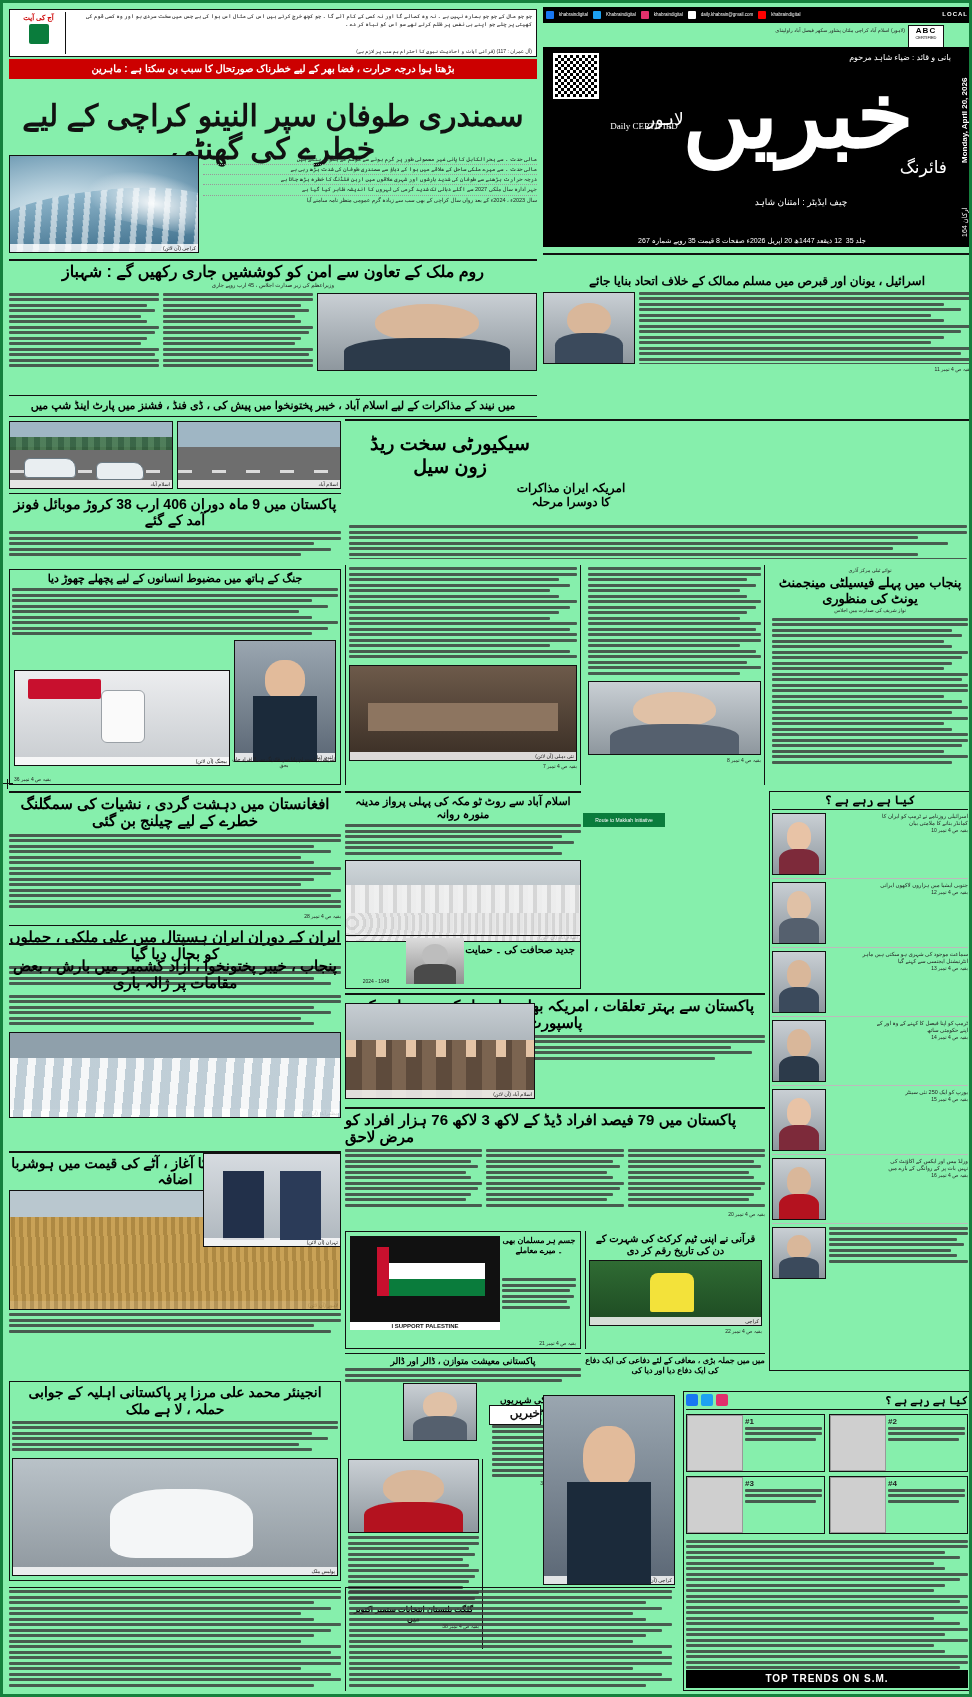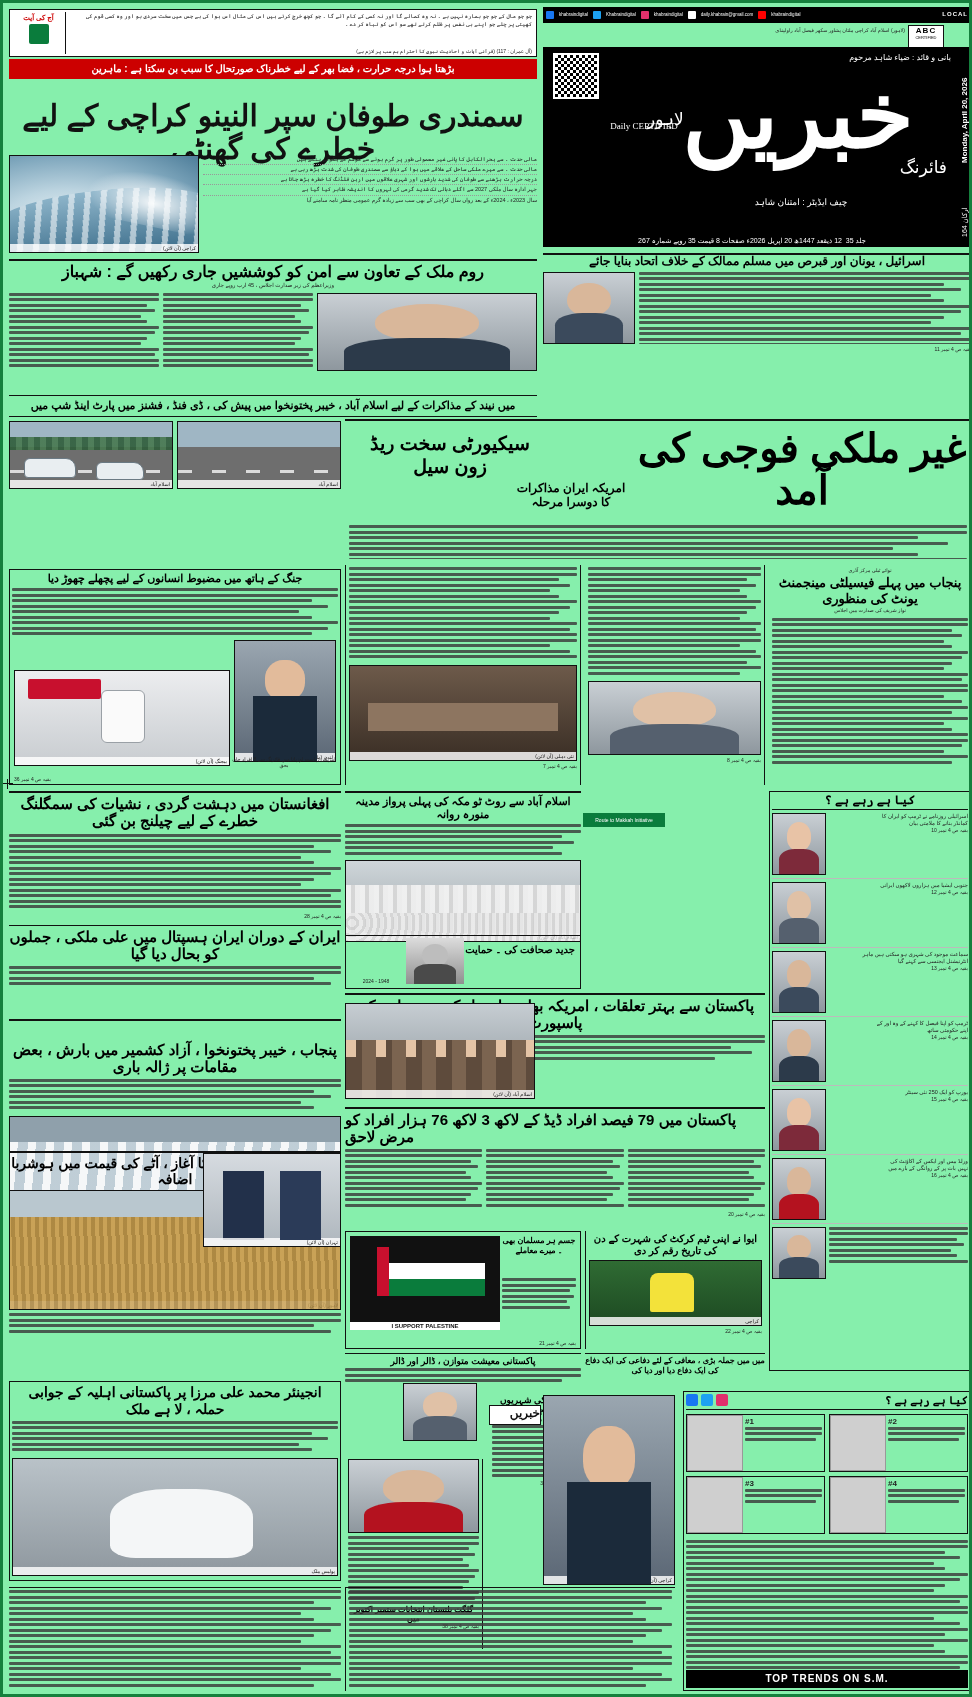--- a/index.html
+++ b/index.html
@@ -302,21 +302,21 @@
   </div>
 
   <div style="position:absolute;left:200px;top:152px;width:334px;height:98px;">
     <div class="ur tiny2" style="border-bottom:1px dotted #999;padding:1px 0;">مالی حدت ۔ سے بحرالکاہل کا پانی غیر معمولی طور پر گرم ہونے سے موسم کے بگولے بنتے ہیں</div>
     <div class="ur tiny2" style="border-bottom:1px dotted #999;padding:1px 0;">مالی حدت ۔ سے میرے ملکی ساحل کے علاقے میں ہوا کے دباؤ سے سمندری طوفان کی شدت بڑھ رہی ہے</div>
     <div class="ur tiny2" style="border-bottom:1px dotted #999;padding:1px 0;">درجہ حرارت بڑھنے سے طوفان کی شدید بارشوں اور شہری علاقوں میں اربن فلڈنگ کا خطرہ بڑھ جاتا ہے</div>
     <div class="ur tiny2" style="border-bottom:1px dotted #999;padding:1px 0;">جہر ادارہ سال ملکی 2027 سے اگلے دہائی تک شدید گرمی کی لہروں کا اندیشہ ظاہر کیا گیا ہے</div>
     <div class="ur tiny2" style="padding:1px 0;">سال 2023ء ، 2024ء کے بعد رواں سال کراچی کے بھی سب سے زیادہ گرم عمومی منظر نامہ سامنے آیا</div>
   </div>
 
-  <div style="position:absolute;left:540px;top:250px;width:428px;height:140px;border-top:2px solid #111;padding-top:0;">
+  <div style="position:absolute;left:540px;top:250px;width:428px;height:140px;border-top:2px solid #111;padding-top:20px;">
     <div class="ur hl" style="font-size:12px;text-align:center;">اسرائیل ، یونان اور قبرص میں مسلم ممالک کے خلاف اتحاد بنایا جائے</div>
     <div style="display:flex;gap:4px;margin-top:3px;">
       <div class="ph face f2 bx" style="width:92px;height:72px;"></div>
       <div class="lines sm" style="flex:1;height:72px;">
         <span></span>
           <span></span>
           <span></span>
           <span></span>
           <span></span>
           <span></span>
@@ -380,34 +380,43 @@
   <div class="ph road treeline bx" style="position:absolute;left:6px;top:418px;width:164px;height:68px;">
     <div class="carbody" style="left:14px;top:36px;width:52px;height:20px;"></div>
     <div class="carbody" style="left:86px;top:40px;width:48px;height:18px;"></div>
     <div class="cap">اسلام آباد</div>
   </div>
   <div class="ph road bx" style="position:absolute;left:174px;top:418px;width:164px;height:68px;">
     <div class="cap">اسلام آباد</div>
   </div>
 
   <div style="position:absolute;left:342px;top:416px;width:626px;height:140px;border-top:2px solid #111;">
-    <div class="ur hl" style="position:absolute;right:4px;top:6px;width:330px;font-size:40px;line-height:1.05;text-align:center;">غیر ملکی فوجی کی آمد</div>
     <div class="ur hl" style="position:absolute;left:10px;top:12px;width:190px;font-size:19px;line-height:1.2;text-align:center;">سیکیورٹی سخت  ریڈ زون سیل</div>
     <div class="ur hl" style="position:absolute;right:340px;top:60px;width:120px;font-size:12px;line-height:1.2;text-align:center;">امریکہ ایران مذاکرات کا دوسرا مرحلہ</div>
     <div class="lines sm" style="position:absolute;left:4px;right:4px;top:104px;height:34px;">
       <span></span>
         <span></span>
         <span></span>
         <span></span>
         <span></span>
         <span></span>
         <span></span>
     </div>
   </div>
 
+  <div style="position:absolute;left:6px;top:490px;width:332px;height:70px;border-top:1px solid #111;padding-top:2px;">
+    <div class="ur hl" style="font-size:14px;text-align:center;line-height:1.15;">پاکستان میں 9 ماہ دوران 406 ارب 38 کروڑ موبائل فونز آمد کے گئے</div>
+    <div class="lines sm" style="margin-top:3px;">
+      <span></span>
+        <span></span>
+        <span></span>
+        <span></span>
+        <span></span>
+    </div>
+  </div>
 
   <div class="bx" style="position:absolute;left:6px;top:566px;width:332px;height:216px;padding:2px;">
     <div class="ur hl" style="font-size:11px;text-align:center;line-height:1.2;">جنگ کے ہاتھ میں مضبوط انسانوں کے لیے پچھلے چھوڑ دیا</div>
     <div class="lines sm" style="margin-top:3px;">
       <span></span>
         <span></span>
         <span></span>
         <span></span>
         <span></span>
         <span></span>
@@ -537,21 +546,21 @@
   <div style="position:absolute;left:6px;top:922px;width:332px;height:56px;border-top:1px solid #111;padding-top:2px;">
     <div class="ur hl" style="font-size:15px;text-align:center;line-height:1.15;">ایران کے دوران ایران ہسپتال میں علی ملکی ، جملوں کو بحال دیا گیا</div>
     <div class="lines sm" style="margin-top:3px;">
       <span></span>
         <span></span>
         <span></span>
         <span></span>
     </div>
   </div>
 
-  <div style="position:absolute;left:6px;top:1016px;width:332px;height:160px;border-top:2px solid #111;padding-top:20px;">
+  <div style="position:absolute;left:6px;top:940px;width:332px;height:160px;border-top:2px solid #111;padding-top:12px;">
     <div class="ur hl" style="font-size:15px;text-align:center;line-height:1.15;">پنجاب ، خیبر پختونخوا ، آزاد کشمیر میں بارش ، بعض مقامات پر ژالہ باری</div>
     <div class="lines sm" style="margin-top:3px;height:34px;">
       <span></span>
         <span></span>
         <span></span>
         <span></span>
         <span></span>
         <span></span>
     </div>
     <div class="ph flood bx" style="margin-top:3px;height:86px;">
@@ -670,21 +679,21 @@
         <span></span>
         <span></span>
         <span></span>
         <span></span>
         <span></span>
     </div>
     <div class="ur tiny" style="position:absolute;right:4px;bottom:2px;">بقیہ ص 4 نمبر 21</div>
   </div>
 
   <div style="position:absolute;left:582px;top:1228px;width:180px;height:118px;border-left:1px solid #111;padding:2px 3px;">
-    <div class="ur hl" style="font-size:10px;text-align:center;line-height:1.2;">ایوا نے اپنی ٹیم کرکٹ کی شہرت کے دن کی تاریخ رقم کر دی</div>
+    <div class="ur hl" style="font-size:10px;text-align:center;line-height:1.2;">قرآنی نے اپنی ٹیم کرکٹ کی شہرت کے دن کی تاریخ رقم کر دی</div>
     <div class="ph sport bx" style="margin-top:3px;height:66px;">
       <div class="cap">کراچی</div>
     </div>
     <div class="ur tiny" style="margin-top:2px;">بقیہ ص 4 نمبر 22</div>
   </div>
 
   <div style="position:absolute;left:342px;top:1350px;width:236px;height:40px;border-top:1px solid #111;padding-top:2px;">
     <div class="ur hl" style="font-size:9px;text-align:center;">پاکستانی معیشت متوازن ، ڈالر اور ڈالر</div>
     <div class="lines sm" style="margin-top:2px;">
       <span></span>

